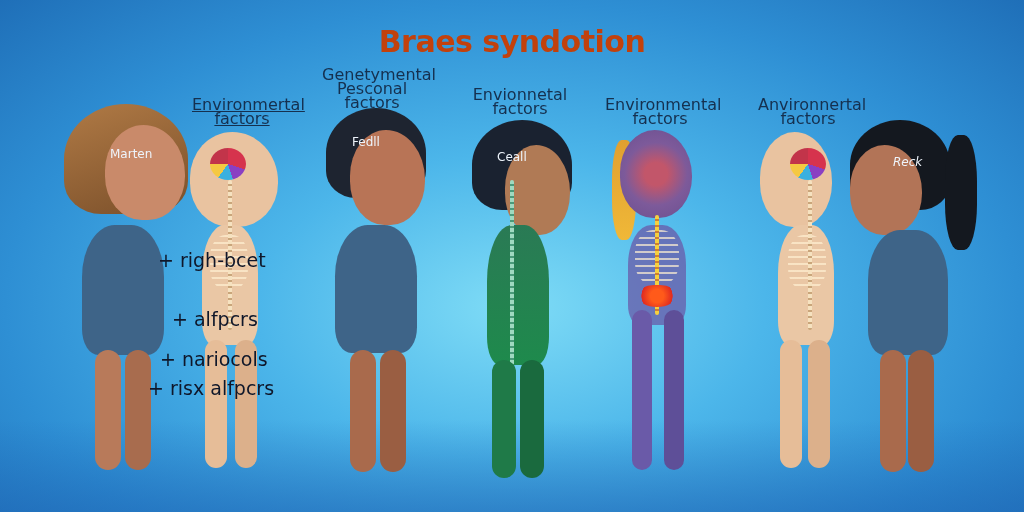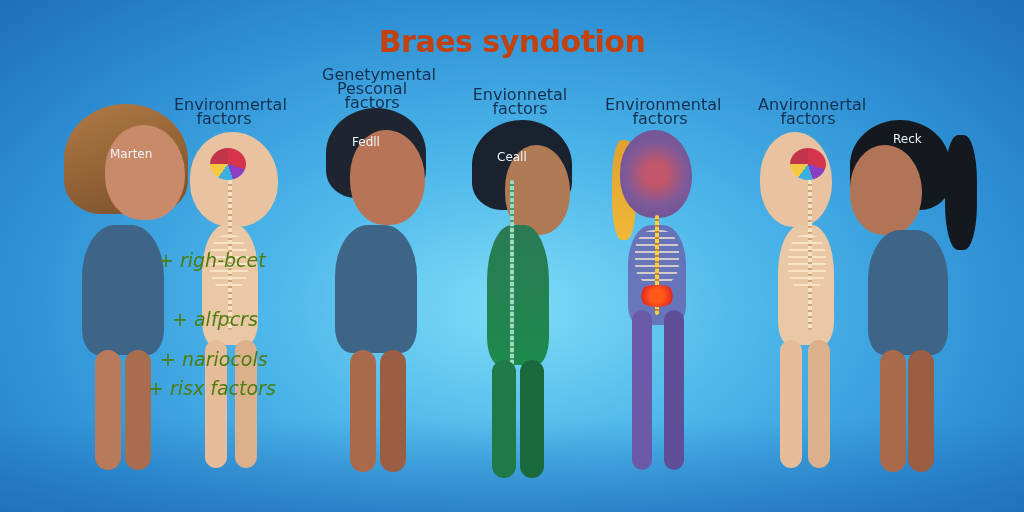--- a/index.html
+++ b/index.html
@@ -18,44 +18,43 @@
     color:#c2410c; letter-spacing:-0.5px;
   }
   .label {
     position:absolute; text-align:center; font-size:16px; line-height:14px;
     color:#15304f; font-family:"DejaVu Sans", sans-serif;
   }
   .name-tag {
     position:absolute; font-size:12px; color:#eef4fb; font-family:"DejaVu Sans", sans-serif;
   }
   .bullet {
-    position:absolute; font-size:19px; color:#4d7c0f; font-family:"DejaVu Sans", sans-serif;
+    position:absolute; font-size:19px; color:#0f172a; font-family:"DejaVu Sans", sans-serif;
     white-space:nowrap;
-    font-style:italic;
   }
   .fig { position:absolute; }
   .head { position:absolute; border-radius:48% 52% 46% 46%; }
   .hair { position:absolute; border-radius:50% 50% 30% 30%; }
   .torso { position:absolute; border-radius:40% 40% 20% 20%; }
   .leg { position:absolute; border-radius:20px; }
   .brain { position:absolute; border-radius:50%;
     background: conic-gradient(#d6334d 0 30%, #8a3fc2 30% 45%, #3bb0e0 45% 60%, #f5c842 60% 75%, #c2344a 75% 100%); }
   .spine { position:absolute; width:4px; background:repeating-linear-gradient(to bottom,#f6e2c0 0 4px,#c9a57a 4px 6px); border-radius:2px; }
   .ribs { position:absolute; border-radius:40%;
     background:repeating-linear-gradient(to bottom, rgba(255,240,210,0.7) 0 2px, transparent 2px 7px); }
   .pelvis { position:absolute; border-radius:50% 50% 60% 60%; background: radial-gradient(circle,#ff5a1a 30%,#e02a20 70%,transparent 72%); }
 </style>
 </head>
 <body>
 
 <div class="floor"></div>
 
 <div class="title">Braes syndotion</div>
 
-<div class="label" style="left:174px; top:98px; width:100px;">
+<div class="label" style="left:192px; top:98px; width:100px;text-decoration:underline;">
   <div>Environmertal</div>
   <div>factors</div>
 </div>
 <div class="label" style="left:322px; top:68px; width:100px;">
   <div>Genetymental</div>
   <div>Pesconal</div>
   <div>factors</div>
 </div>
 <div class="label" style="left:470px; top:88px; width:100px;">
   <div>Envionnetal</div>
@@ -130,18 +129,18 @@
 </div>
 
 <div class="fig">
   <div class="hair" style="left:850px; top:120px; width:100px; height:90px; background:#14181f;"></div>
   <div class="hair" style="left:945px; top:135px; width:32px; height:115px; background:#14181f; border-radius:40%;"></div>
   <div class="head" style="left:850px; top:145px; width:72px; height:90px; background:#b27457;"></div>
   <div class="torso" style="left:868px; top:230px; width:80px; height:125px; background:#3e6488;"></div>
   <div class="leg" style="left:880px; top:350px; width:26px; height:122px; background:#a96a4c;"></div>
   <div class="leg" style="left:908px; top:350px; width:26px; height:122px; background:#9a5e42;"></div>
 </div>
-<div class="name-tag" style="left:893px; top:132px;">Reck</div>
+<div class="name-tag" style="left:893px; top:155px;font-style:italic;">Reck</div>
 
 <div class="bullet" style="left:158px; top:249px;">+ righ-bcet</div>
 <div class="bullet" style="left:172px; top:308px;">+ alfpcrs</div>
 <div class="bullet" style="left:160px; top:320px;margin-top:28px;">+ nariocols</div>
-<div class="bullet" style="left:148px; top:377px;">+ risx factors</div>
+<div class="bullet" style="left:148px; top:377px;">+ risx alfpcrs</div>
 
 </body></html>

